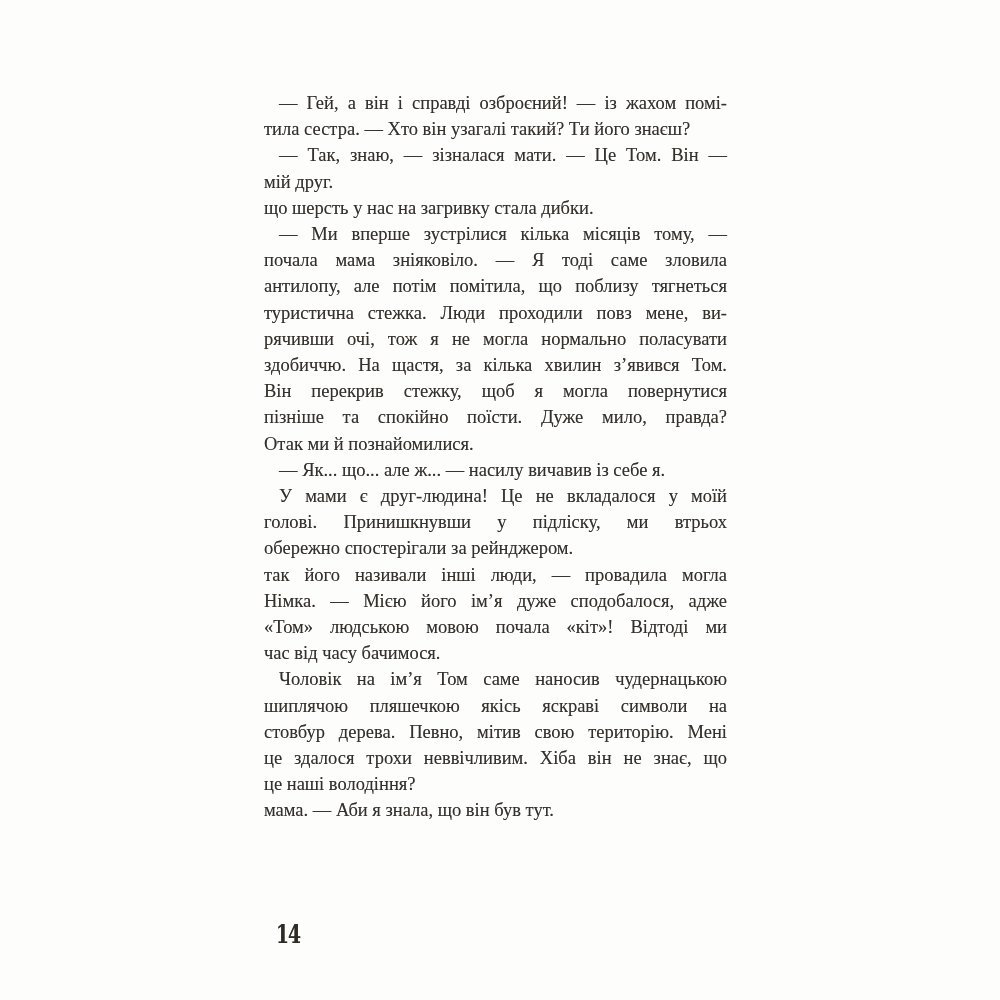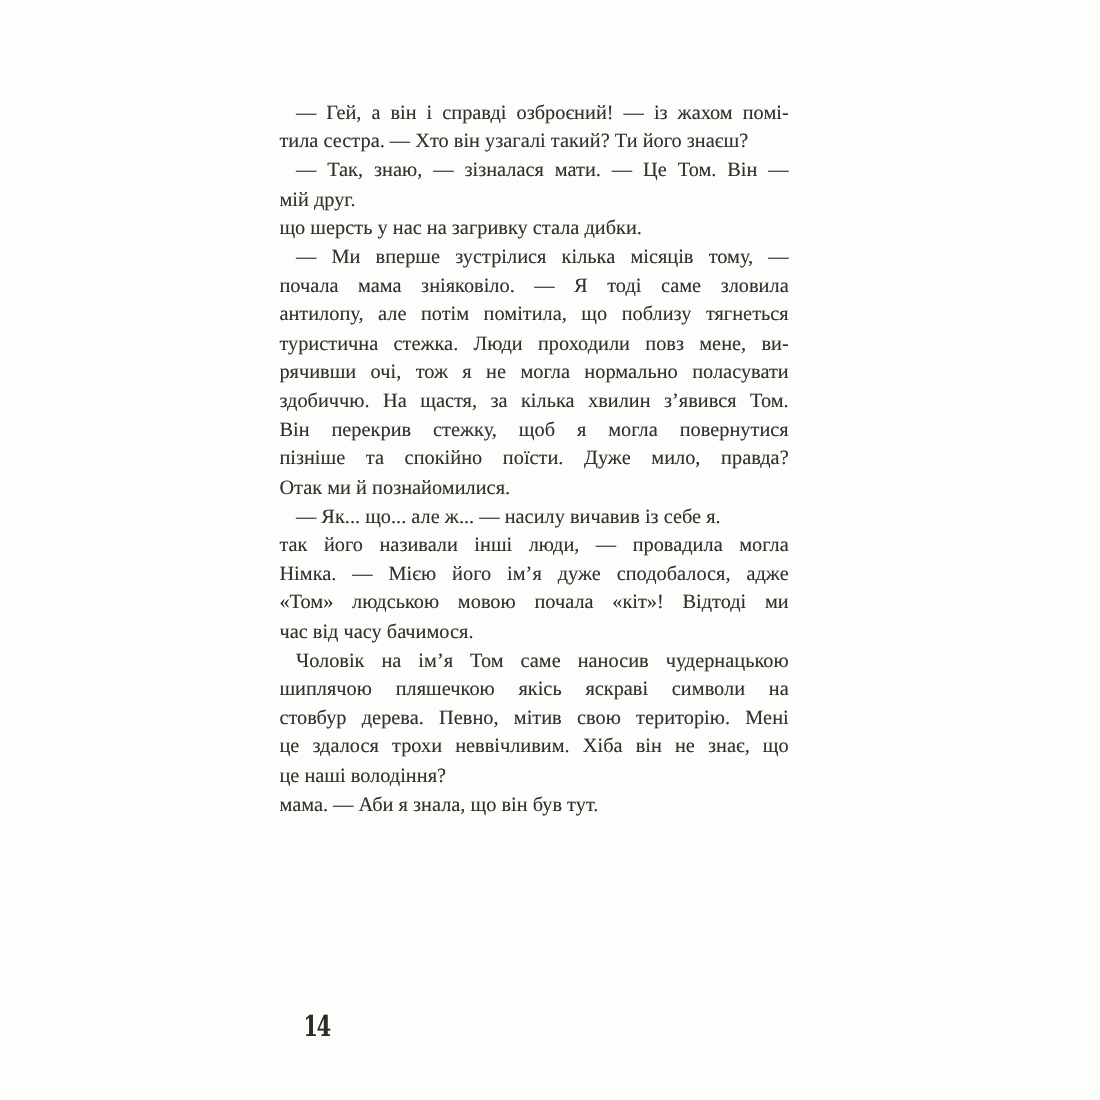--- a/index.html
+++ b/index.html
@@ -11,21 +11,21 @@
   }
   .page {
     position: relative;
     width: 1000px;
     height: 1000px;
     background: #fdfdfc;
     overflow: hidden;
   }
   .text-block {
     position: absolute;
-    left: 254px;
+    left: 264px;
     top: 90px;
     width: 463px;
     font-family: "Liberation Serif", "DejaVu Serif", serif;
     font-size: 18.5px;
     line-height: 26.2px;
     color: #34312d;
     text-shadow: 0 0 0.5px rgba(60, 55, 50, 0.45);
   }
   .para {
     margin: 0;
@@ -83,20 +83,25 @@
         <span class="line">рячивши очі, тож я не могла нормально поласувати</span>
         <span class="line">здобиччю. На щастя, за кілька хвилин з’явився Том.</span>
         <span class="line">Він перекрив стежку, щоб я могла повернутися</span>
         <span class="line">пізніше та спокійно поїсти. Дуже мило, правда?</span>
         <span class="line last">Отак ми й познайомилися.</span>
       </p>
       <p class="para">
         <span class="line first last">— Як... що... але ж... — насилу вичавив із себе я.</span>
       </p>
       <p class="para">
+        <span class="line first">У мами є друг-людина! Це не вкладалося у моїй</span>
+        <span class="line">голові. Принишкнувши у підліску, ми втрьох</span>
+        <span class="line last">обережно спостерігали за рейнджером.</span>
+      </p>
+      <p class="para">
         <span class="line">так його називали інші люди, — провадила могла</span>
         <span class="line">Німка. — Мією його ім’я дуже сподобалося, адже</span>
         <span class="line">«Том» людською мовою почала «кіт»! Відтоді ми</span>
         <span class="line last">час від часу бачимося.</span>
       </p>
       <p class="para">
         <span class="line first">Чоловік на ім’я Том саме наносив чудернацькою</span>
         <span class="line">шиплячою пляшечкою якісь яскраві символи на</span>
         <span class="line">стовбур дерева. Певно, мітив свою територію. Мені</span>
         <span class="line">це здалося трохи неввічливим. Хіба він не знає, що</span>

